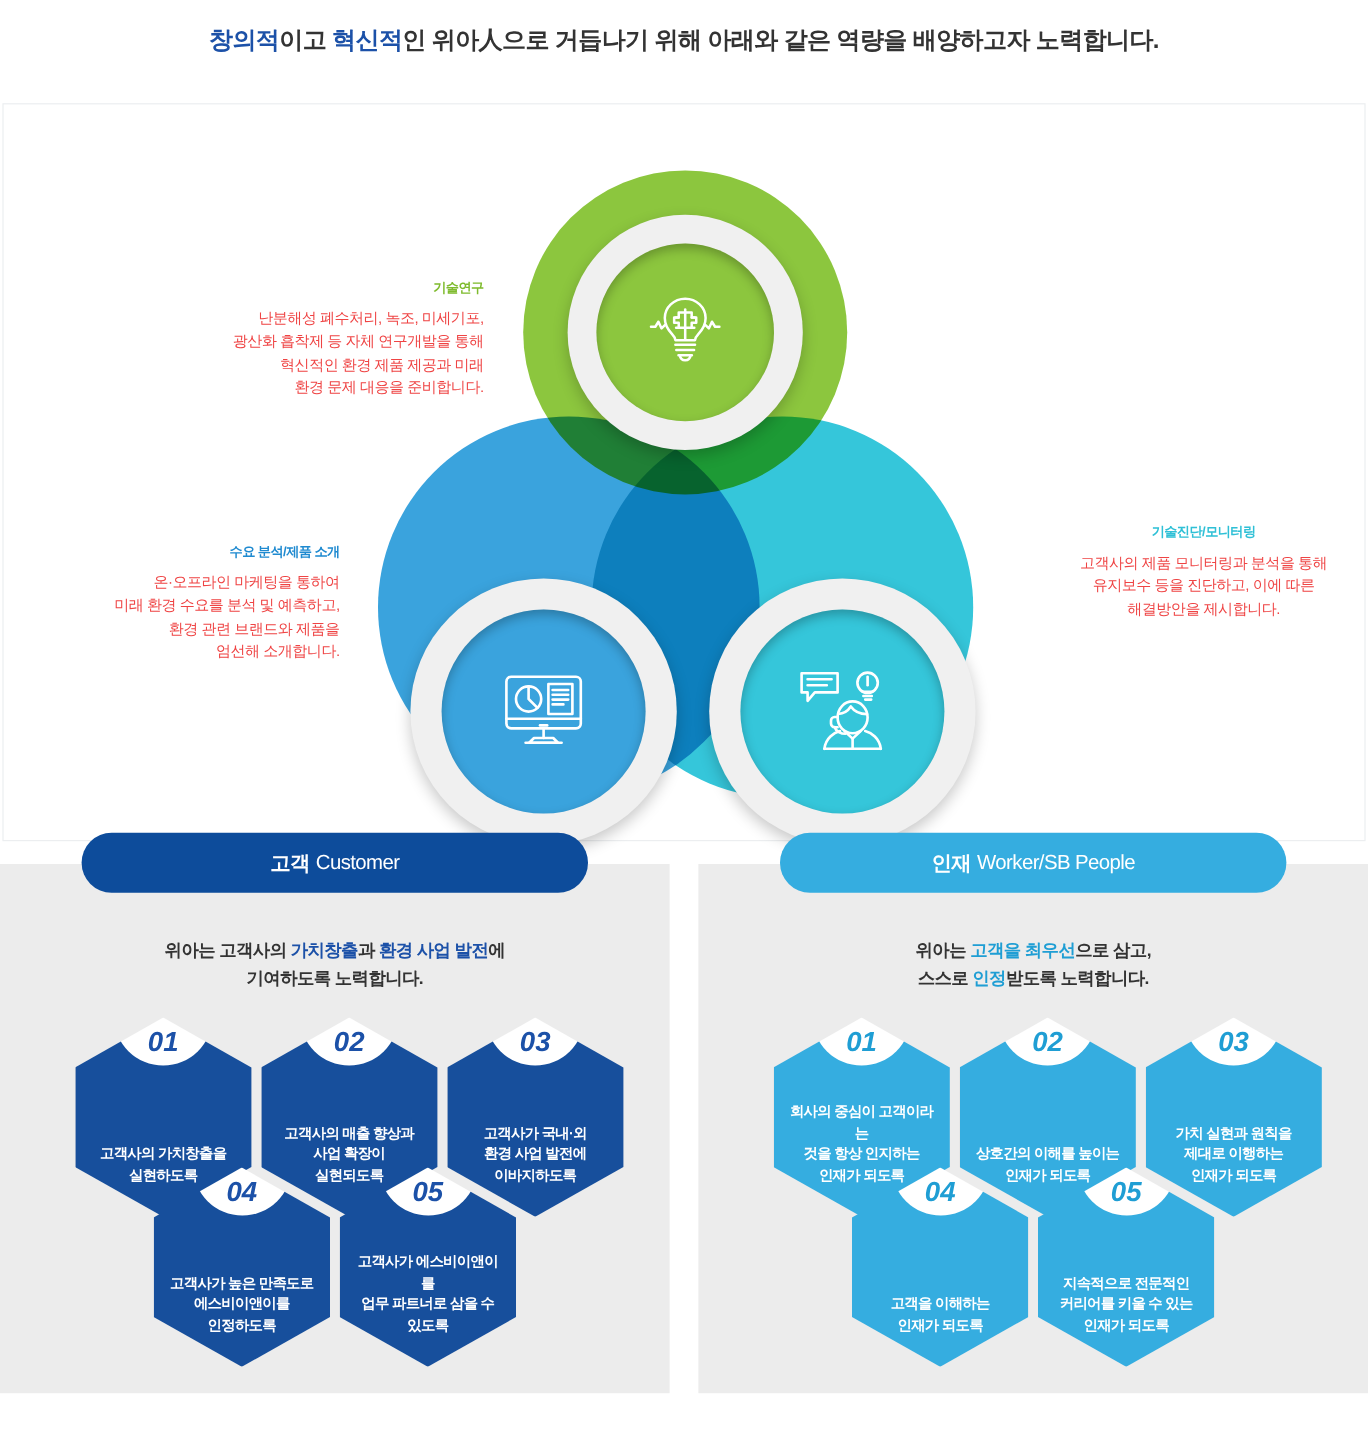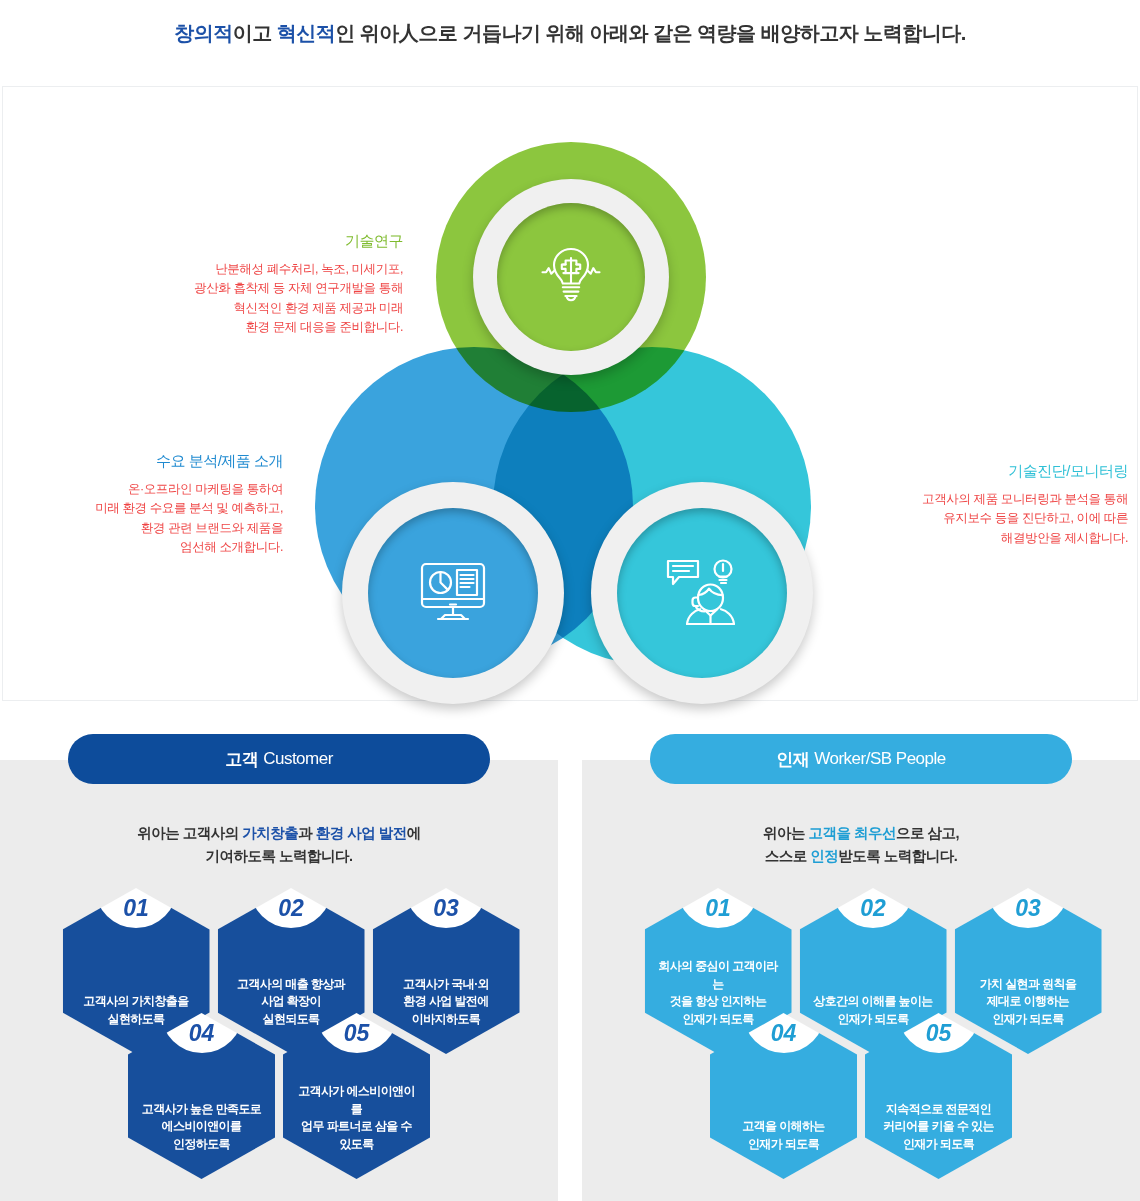--- a/index.html
+++ b/index.html
@@ -46,32 +46,32 @@
     box-shadow: inset 0 4px 9px rgba(0,0,0,0.26);
   }
   .r-green { width: 196px; height: 196px; left: 470px; top: 92px; }
   .r-green .inner { width: 148px; height: 148px; background: #8cc63e; }
   .r-blue { width: 222px; height: 222px; left: 339px; top: 395px; }
   .r-blue .inner { width: 170px; height: 170px; background: #3aa3dd; }
   .r-cyan { width: 222px; height: 222px; left: 588px; top: 395px; }
   .r-cyan .inner { width: 170px; height: 170px; background: #35c6da; }
 
   .venn-text { position: absolute; }
-  .venn-text .vt-title { font-size: 15px; font-weight: normal; margin-bottom: 9px; letter-spacing: -0.5px; }
+  .venn-text .vt-title { font-size: 11px; font-weight: bold; margin-bottom: 9px; letter-spacing: -0.5px; }
   .venn-text .vt-body { font-size: 12.5px; color: #ef4444; line-height: 1.55; letter-spacing: -0.4px; }
 
   .vt-tech { left: 100px; top: 145px; width: 300px; text-align: right; }
   .vt-tech .vt-title { color: #7fbb2e; }
   .vt-demand { left: 40px; top: 365px; width: 240px; text-align: right; }
   .vt-demand .vt-title { color: #1f8ad0; }
-  .vt-diag { left: 875px; top: 375px; width: 250px; text-align: right; }
+  .vt-diag { left: 875px; top: 349px; width: 250px; text-align: center; }
   .vt-diag .vt-title { color: #2fc0d6; }
 
   
-  .sect { position: absolute; top: 760px; width: 558px; height: 441px; background: #ececec; }
+  .sect { position: absolute; top: 720px; width: 558px; height: 441px; background: #ececec; }
   .sect-left { left: 0px; }
   .sect-right { left: 582px; }
 
   .pill {
     position: absolute; top: -26px; left: 50%; transform: translateX(-50%);
     width: 422px; height: 50px; border-radius: 25px;
     display: flex; align-items: center; justify-content: center;
     color: #ffffff; font-size: 17px; letter-spacing: -0.5px;
   }
   .pill .pk { font-weight: bold; }

